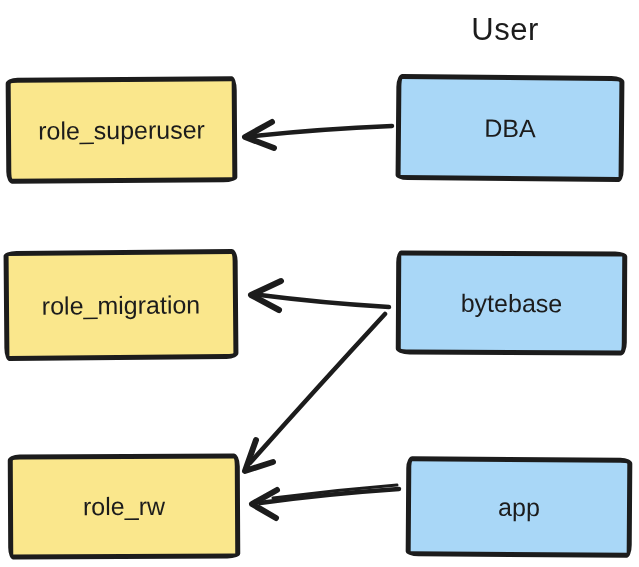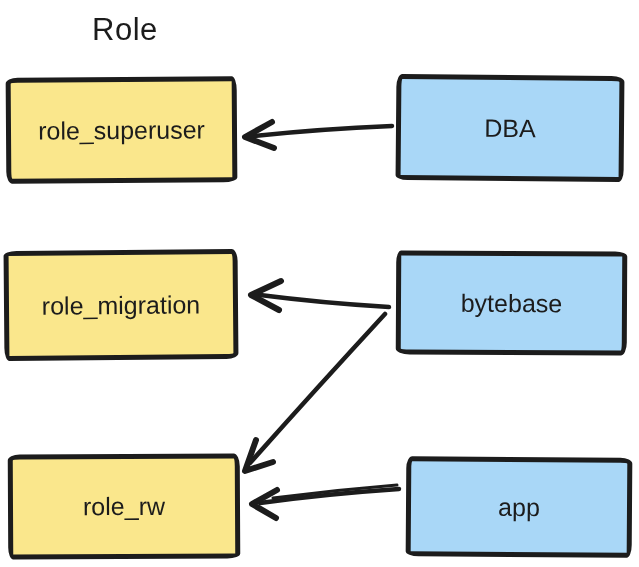--- a/index.html
+++ b/index.html
@@ -117,22 +117,22 @@
       <path class="arrow-head" d="M 256 440 L 245 471 L 273 462"></path>
     </g>
 
     <g>
       <path class="arrow-line" d="M 399 489 Q 325 494 260 503"></path>
       <path class="arrow-line thin" d="M 397 485 Q 335 490 273 498"></path>
       <path class="arrow-head" d="M 277 490 L 252 504 L 276 518"></path>
     </g>
   </svg>
 
-  <div class="col-title title-role">Role</div>
 
+  <div class="col-title title-user">User</div>
 
   <div class="node role-node n-role-superuser">role_superuser</div>
 
   <div class="node user-node n-dba">DBA</div>
 
   <div class="node role-node n-role-migration">role_migration</div>
 
   <div class="node user-node n-bytebase">bytebase</div>
 
   <div class="node role-node n-role-rw">role_rw</div>

